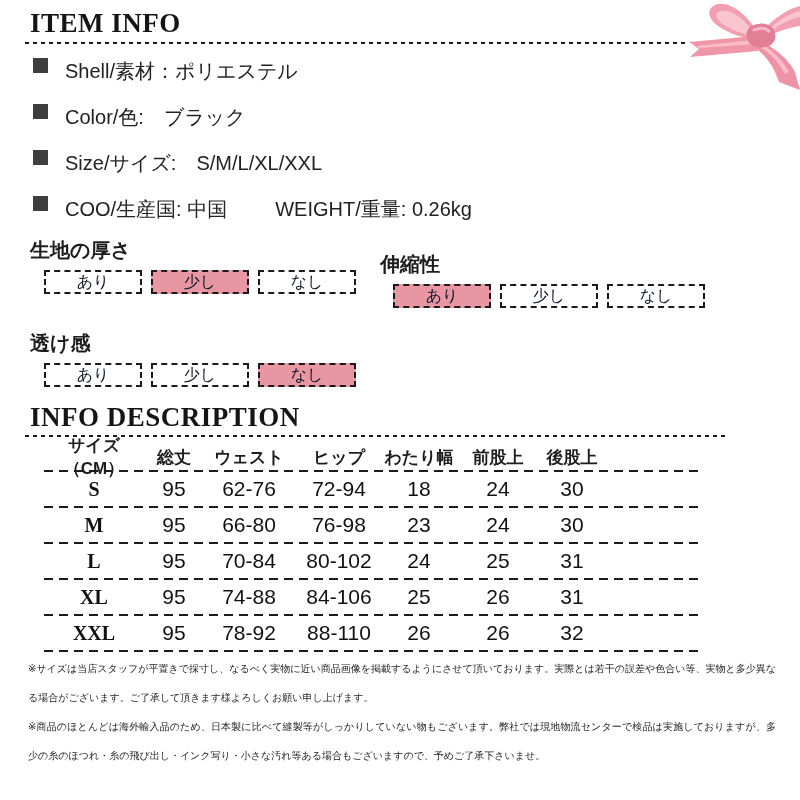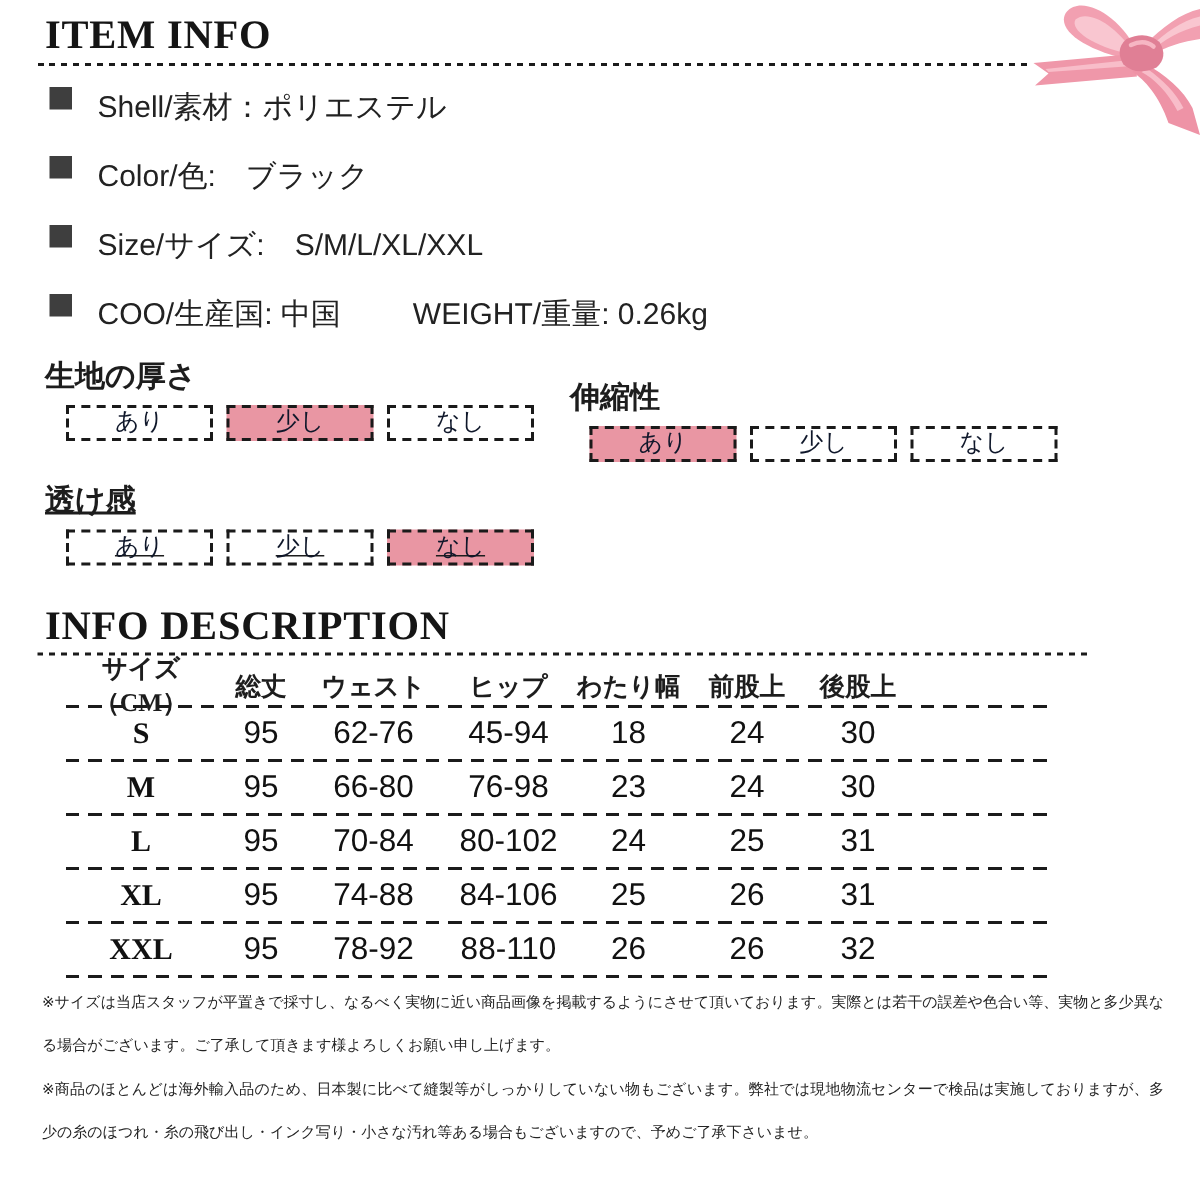--- a/index.html
+++ b/index.html
@@ -25,34 +25,34 @@
   .ribbon{position:absolute;left:663px;top:0;width:137px;height:100px;}
   
   .specs{position:absolute;left:33px;top:58px;width:740px;}
   .spec-row{display:flex;align-items:flex-start;height:24px;margin-bottom:22px;font-size:20px;color:#222;}
   .sq{width:15px;height:15px;background:#3e3e3e;margin-right:17px;flex:0 0 auto;}
   .wt{margin-left:48px;}
   
   .attr{position:absolute;}
   #attr-0{left:30px;top:237px;}
   #attr-1{left:380px;top:251px;}
-  #attr-2{left:30px;top:320px;text-decoration:underline;}
+  #attr-2{left:30px;top:330px;}
   .attr-label{font-size:20px;font-weight:600;color:#1d1d1d;height:24px;}
   .opts{display:flex;margin-top:9px;margin-left:14px;}
   #attr-1 .opts{margin-left:13px;}
   .opt{
     box-sizing:border-box;width:98px;height:24px;margin-right:9px;
     border:2px dashed #1a1a1a;background:#fff;
     font-size:16px;line-height:20px;text-align:center;color:#0f172a;
   }
   .opt.selected{background:var(--pink,#e996a3);}
   
   .size-table{position:absolute;left:44px;top:444px;width:656px;}
   .trow{display:flex;align-items:center;height:34px;}
-  .trow.thead{height:26px;font-family:Liberation Serif, serif;}
+  .trow.thead{height:26px;}
   .sep{height:2px;background:repeating-linear-gradient(to right,#1b1b1b 0 9px,transparent 9px 15px);}
   .c{display:block;text-align:center;font-size:21px;color:#111;}
   .th{font-size:17px;font-weight:600;color:#1d1d1d;}
   .c1{width:100px;} .c2{width:60px;} .c3{width:90px;} .c4{width:90px;}
   .c5{width:70px;} .c6{width:88px;} .c7{width:60px;}
   .szcell{font-family:"Liberation Serif","DejaVu Serif",serif;font-weight:bold;font-size:20px;}
   
   .notes{position:absolute;left:28px;top:654px;width:748px;}
   .notes p{margin:0;font-size:10px;line-height:29px;color:#242424;text-align:justify;}
 </style>
@@ -141,21 +141,21 @@
       <span class="c c5 th">わたり幅</span>
       <span class="c c6 th">前股上</span>
       <span class="c c7 th">後股上</span>
     </div>
     <div class="sep"></div>
 
     <div class="trow">
       <span class="c c1 szcell">S</span>
       <span class="c c2">95</span>
       <span class="c c3">62-76</span>
-      <span class="c c4">45-94</span>
+      <span class="c c4">72-94</span>
       <span class="c c5">18</span>
       <span class="c c6">24</span>
       <span class="c c7">30</span>
     </div>
     <div class="sep"></div>
 
     <div class="trow">
       <span class="c c1 szcell">M</span>
       <span class="c c2">95</span>
       <span class="c c3">66-80</span>

